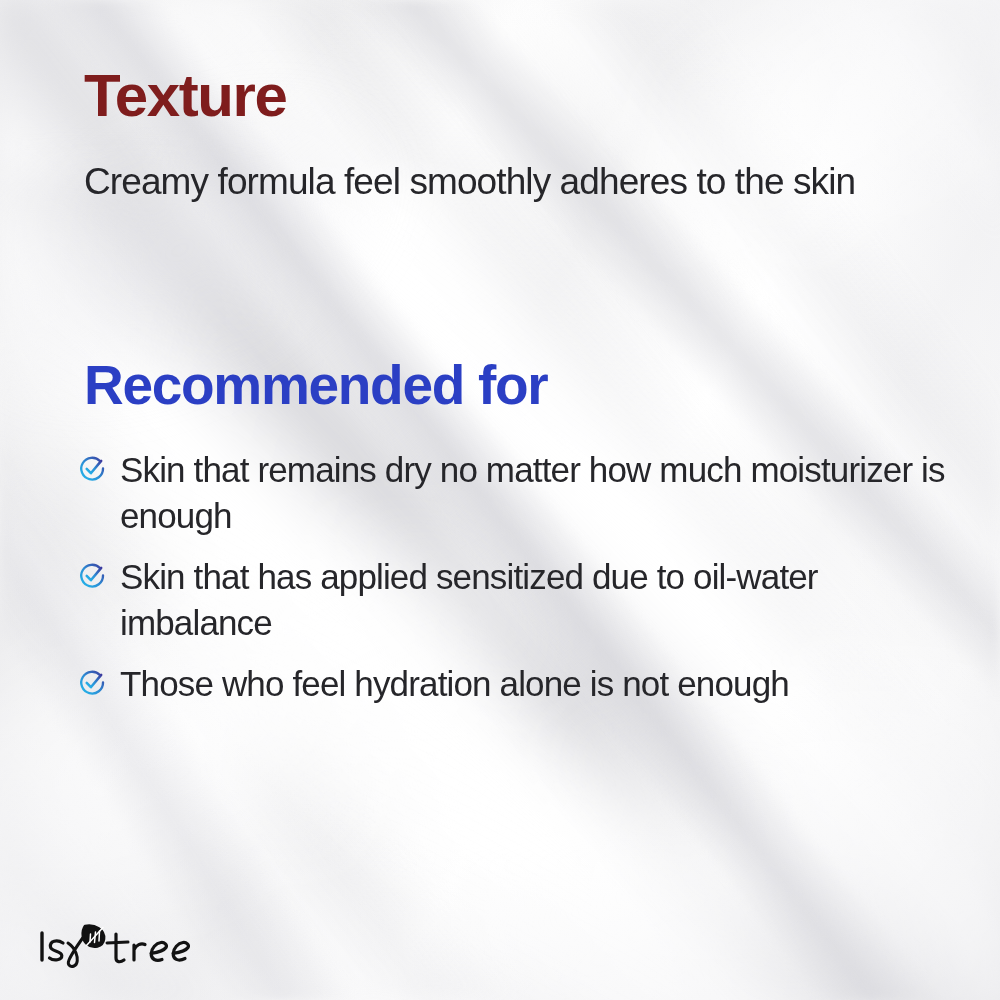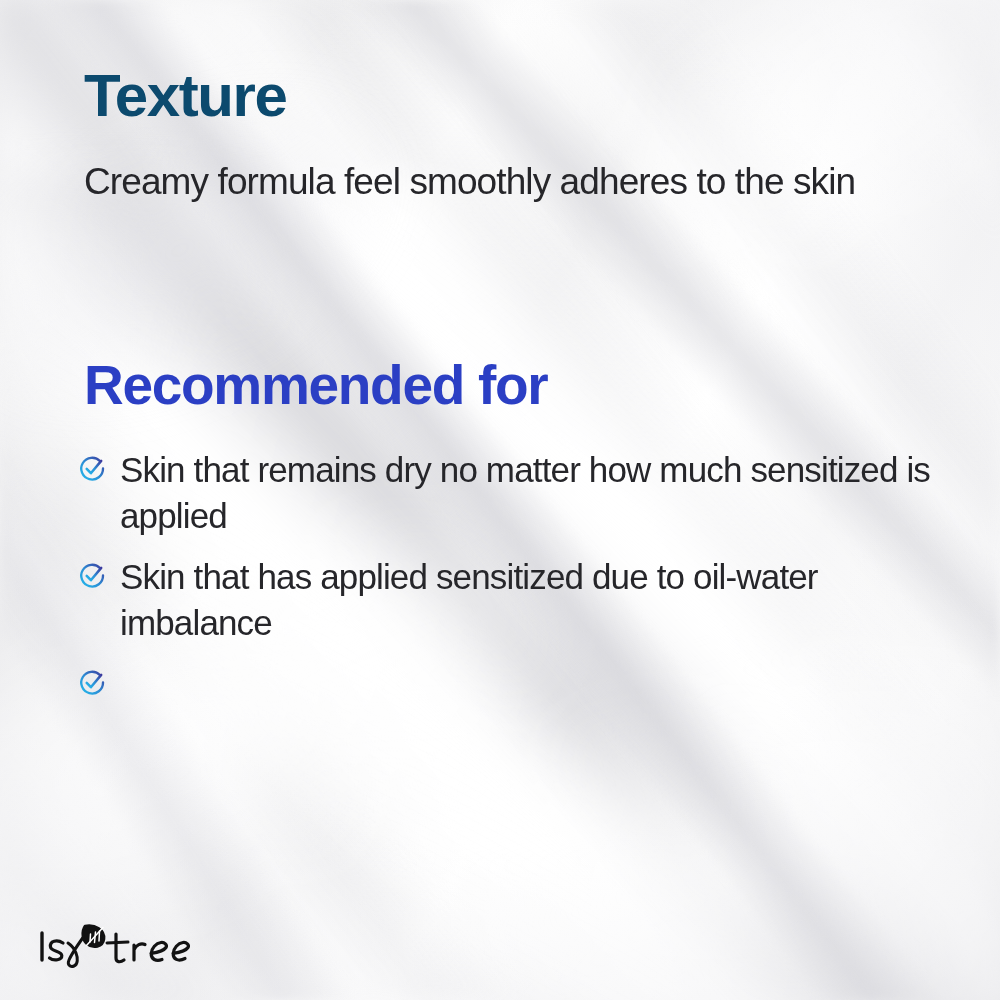--- a/index.html
+++ b/index.html
@@ -102,21 +102,21 @@
   }
 
   
   .content { position:absolute; inset:0; }
 
   .h-texture {
     position:absolute; left:84px; top:66px;
     font-size:60px; line-height:1;
     font-weight:bold;
     letter-spacing:-1.4px;
-    color:#0c4a6e;
+    color:#7f1d1d;
   }
 
   .sub-texture {
     position:absolute; left:84px; top:160px;
     font-size:37px; line-height:1.2;
     font-weight:normal;
     letter-spacing:-0.9px;
     color:#26262a;
     white-space:nowrap;
   }
@@ -201,21 +201,21 @@
               <linearGradient id="cg1" x1="0" y1="1" x2="1" y2="0">
                 <stop offset="0%" stop-color="#23B9EC"></stop>
                 <stop offset="45%" stop-color="#2C8FD6"></stop>
                 <stop offset="100%" stop-color="#3B3A9E"></stop>
               </linearGradient>
             </defs>
             <path d="M24.4 8.0 A12 12 0 1 0 27.6 16" fill="none" stroke="url(#cg1)" stroke-width="2.6" stroke-linecap="round"></path>
             <path d="M9.6 16.4 L14.2 21.2 L25.6 7.6" fill="none" stroke="url(#cg1)" stroke-width="2.8" stroke-linecap="round" stroke-linejoin="round"></path>
           </svg>
         </span>
-        <span class="bullet-text">Skin that remains dry no matter how much sensitized is applied</span>
+        <span class="bullet-text">Skin that remains dry no matter how much moisturizer is enough</span>
       </li>
 
       <li class="bullet">
         <span class="check-icon">
           <svg viewBox="0 0 32 32" xmlns="http://www.w3.org/2000/svg">
             <defs>
               <linearGradient id="cg2" x1="0" y1="1" x2="1" y2="0">
                 <stop offset="0%" stop-color="#23B9EC"></stop>
                 <stop offset="45%" stop-color="#2C8FD6"></stop>
                 <stop offset="100%" stop-color="#3B3A9E"></stop>
@@ -235,20 +235,21 @@
               <linearGradient id="cg3" x1="0" y1="1" x2="1" y2="0">
                 <stop offset="0%" stop-color="#23B9EC"></stop>
                 <stop offset="45%" stop-color="#2C8FD6"></stop>
                 <stop offset="100%" stop-color="#3B3A9E"></stop>
               </linearGradient>
             </defs>
             <path d="M24.4 8.0 A12 12 0 1 0 27.6 16" fill="none" stroke="url(#cg3)" stroke-width="2.6" stroke-linecap="round"></path>
             <path d="M9.6 16.4 L14.2 21.2 L25.6 7.6" fill="none" stroke="url(#cg3)" stroke-width="2.8" stroke-linecap="round" stroke-linejoin="round"></path>
           </svg>
         </span>
+        <span class="bullet-text">Those who feel hydration alone is not enough</span>
       </li>
 
     </ul>
 
     <div class="logo">
       <span class="sr">Isntree</span>
       <svg viewBox="0 0 200 62" width="200" height="62" xmlns="http://www.w3.org/2000/svg">
         <g fill="none" stroke="#121212" stroke-linecap="round" stroke-linejoin="round">
 
           <path d="M9 17 L9 44" stroke-width="3.4"></path>

